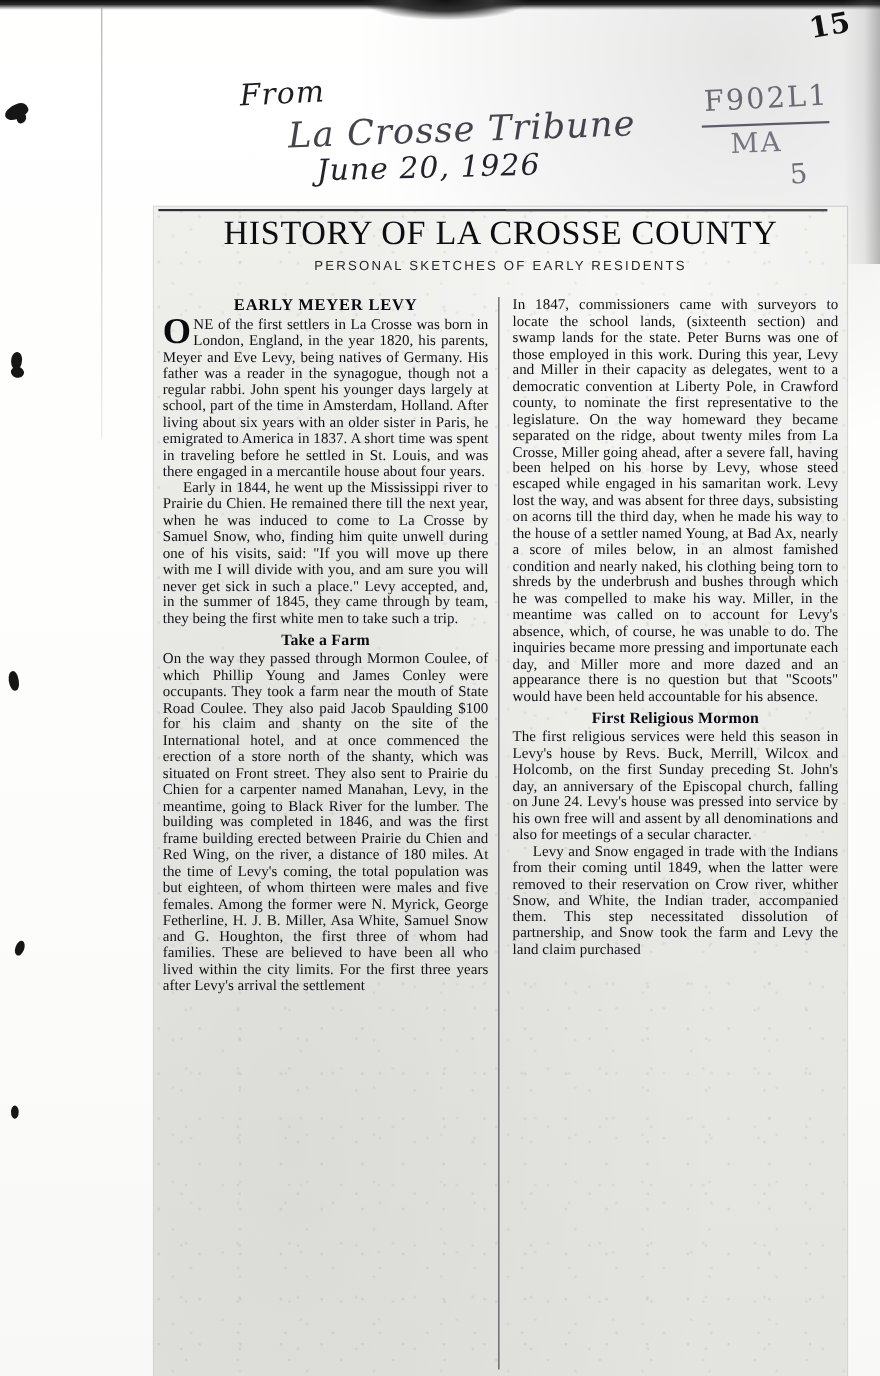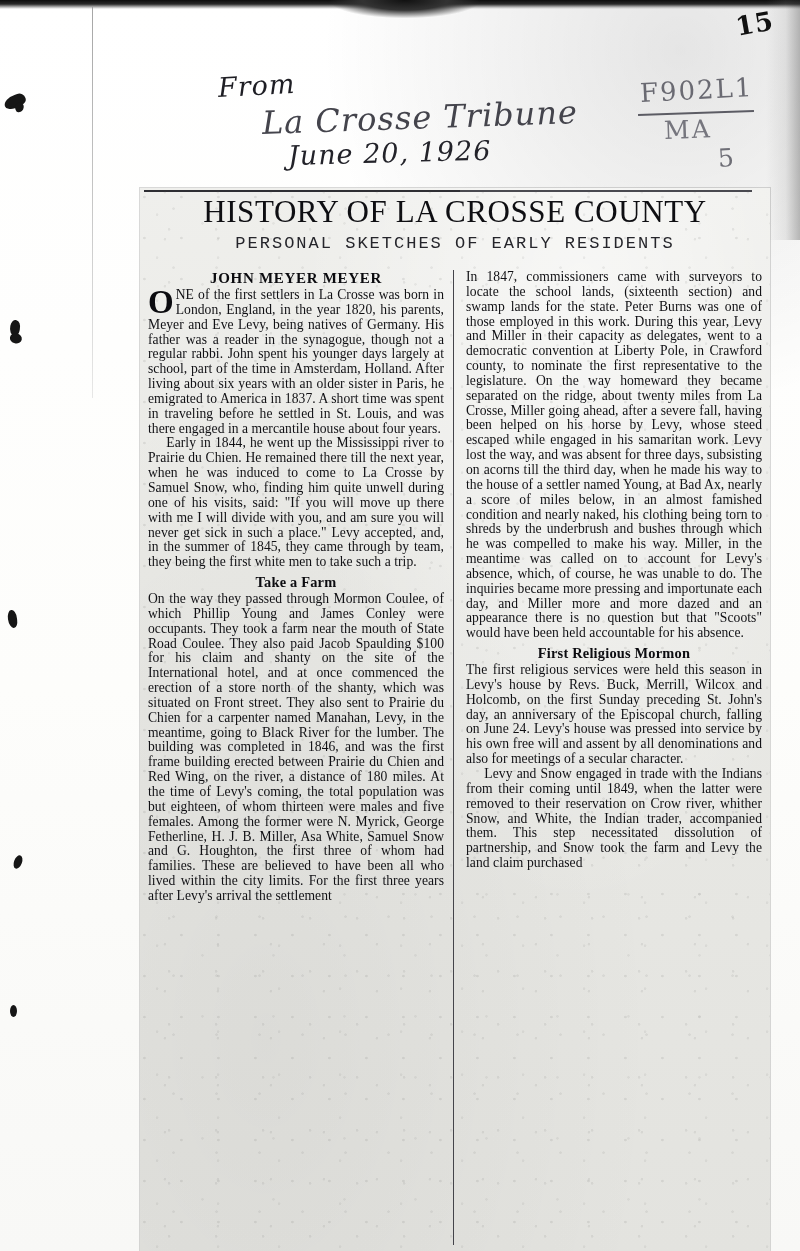--- a/index.html
+++ b/index.html
@@ -91,22 +91,22 @@
   }
   #masthead{
     position:absolute;left:0;top:8px;width:630px;text-align:center;
   }
   #headline{
     font-size:31px;letter-spacing:.6px;font-weight:normal;
     font-family:"Liberation Serif",serif;
     color:#0e0e12;margin:0;line-height:1.02;
   }
   #subhead{
-    font-size:17px;letter-spacing:2.0px;margin-top:6px;color:#25252b;
-    font-family:Liberation Mono, monospace;
+    font-size:12px;letter-spacing:2.0px;margin-top:6px;color:#25252b;
+    font-family:Liberation Sans, sans-serif;
   }
   #columns{
     position:absolute;left:8px;top:82px;width:614px;height:975px;
     display:flex;
   }
   .col{width:296px;overflow:hidden;}
   .col.left{padding-right:9px;}
   .col.right{padding-left:12px;border-left:1.5px solid #44444a;}
   .col p{
     margin:0;
@@ -174,21 +174,21 @@
     <div id="rule-top"></div>
 
     <div id="masthead">
       <div id="headline">HISTORY OF LA CROSSE COUNTY</div>
       <div id="subhead">PERSONAL SKETCHES OF EARLY RESIDENTS</div>
     </div>
 
     <div id="columns">
 
       <div class="col left">
-        <div class="item-head">JOHN MEYER MEYER</div>
+        <div class="item-head">EARLY MEYER LEVY</div>
         <p class="dropcap">ONE of the first settlers in La Crosse was born in London, England, in the year 1820, his parents, Meyer and Eve Levy, being natives of Germany. His father was a reader in the synagogue, though not a regular rabbi. John spent his younger days largely at school, part of the time in Amsterdam, Holland. After living about six years with an older sister in Paris, he emigrated to America in 1837. A short time was spent in traveling before he settled in St. Louis, and was there engaged in a mercantile house about four years.</p>
         <p>Early in 1844, he went up the Mississippi river to Prairie du Chien. He remained there till the next year, when he was induced to come to La Crosse by Samuel Snow, who, finding him quite unwell during one of his visits, said: "If you will move up there with me I will divide with you, and am sure you will never get sick in such a place." Levy accepted, and, in the summer of 1845, they came through by team, they being the first white men to take such a trip.</p>
         <div class="sec-head">Take a Farm</div>
         <p>On the way they passed through Mormon Coulee, of which Phillip Young and James Conley were occupants. They took a farm near the mouth of State Road Coulee. They also paid Jacob Spaulding $100 for his claim and shanty on the site of the International hotel, and at once commenced the erection of a store north of the shanty, which was situated on Front street. They also sent to Prairie du Chien for a carpenter named Manahan, Levy, in the meantime, going to Black River for the lumber. The building was completed in 1846, and was the first frame building erected between Prairie du Chien and Red Wing, on the river, a distance of 180 miles. At the time of Levy's coming, the total population was but eighteen, of whom thirteen were males and five females. Among the former were N. Myrick, George Fetherline, H. J. B. Miller, Asa White, Samuel Snow and G. Houghton, the first three of whom had families. These are believed to have been all who lived within the city limits. For the first three years after Levy's arrival the settlement</p>
       </div>
 
       <div class="col right">
         <p>In 1847, commissioners came with surveyors to locate the school lands, (sixteenth section) and swamp lands for the state. Peter Burns was one of those employed in this work. During this year, Levy and Miller in their capacity as delegates, went to a democratic convention at Liberty Pole, in Crawford county, to nominate the first representative to the legislature. On the way homeward they became separated on the ridge, about twenty miles from La Crosse, Miller going ahead, after a severe fall, having been helped on his horse by Levy, whose steed escaped while engaged in his samaritan work. Levy lost the way, and was absent for three days, subsisting on acorns till the third day, when he made his way to the house of a settler named Young, at Bad Ax, nearly a score of miles below, in an almost famished condition and nearly naked, his clothing being torn to shreds by the underbrush and bushes through which he was compelled to make his way. Miller, in the meantime was called on to account for Levy's absence, which, of course, he was unable to do. The inquiries became more pressing and importunate each day, and Miller more and more dazed and an appearance there is no question but that "Scoots" would have been held accountable for his absence.</p>
         <div class="sec-head">First Religious Mormon</div>
         <p>The first religious services were held this season in Levy's house by Revs. Buck, Merrill, Wilcox and Holcomb, on the first Sunday preceding St. John's day, an anniversary of the Episcopal church, falling on June 24. Levy's house was pressed into service by his own free will and assent by all denominations and also for meetings of a secular character.</p>

